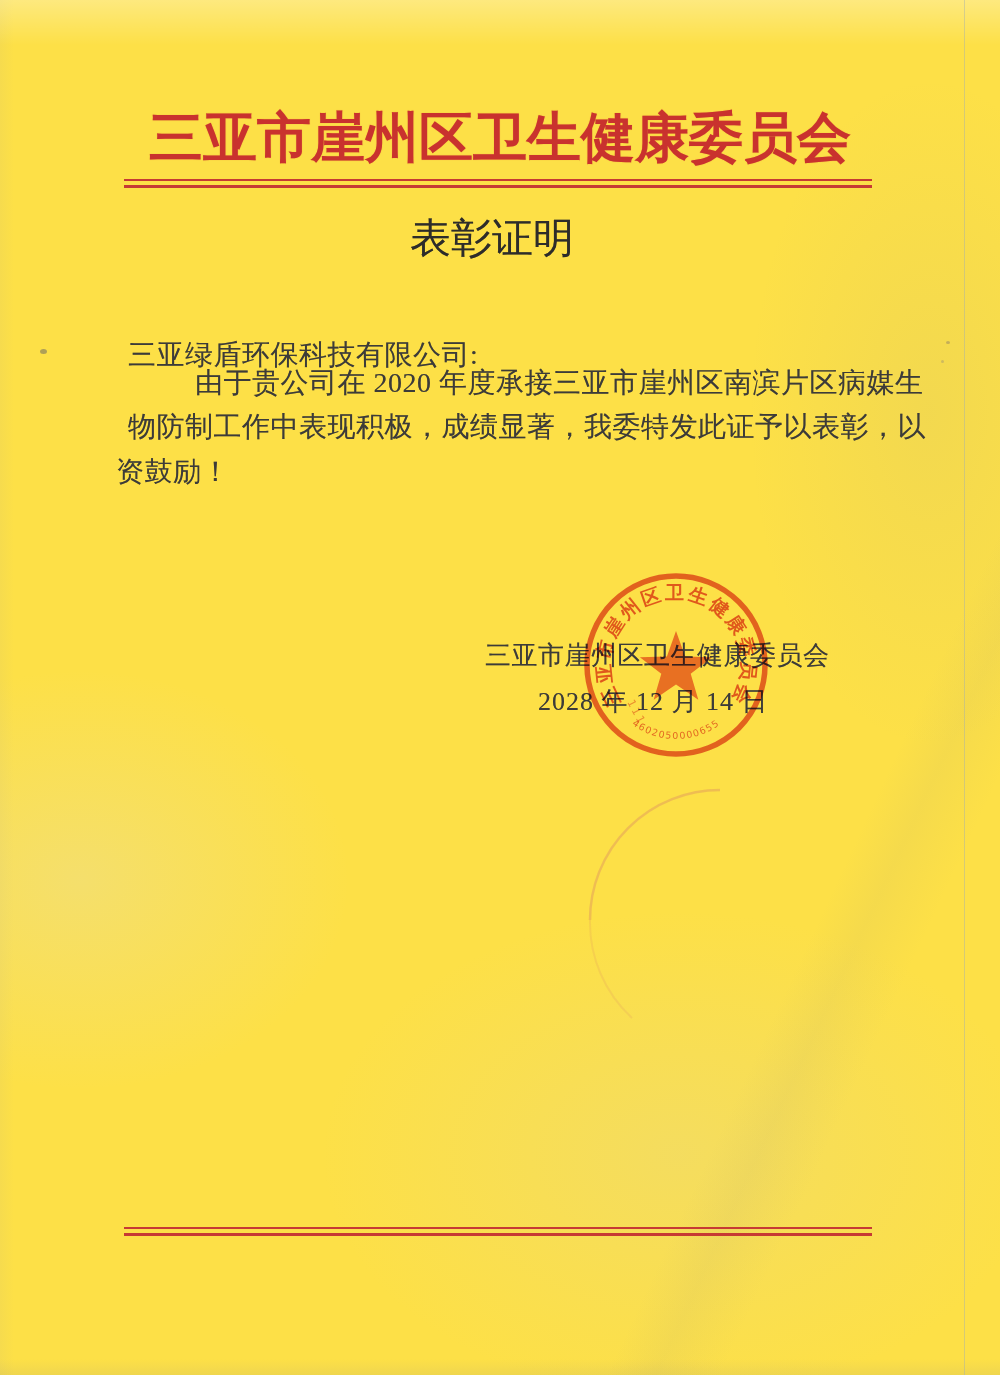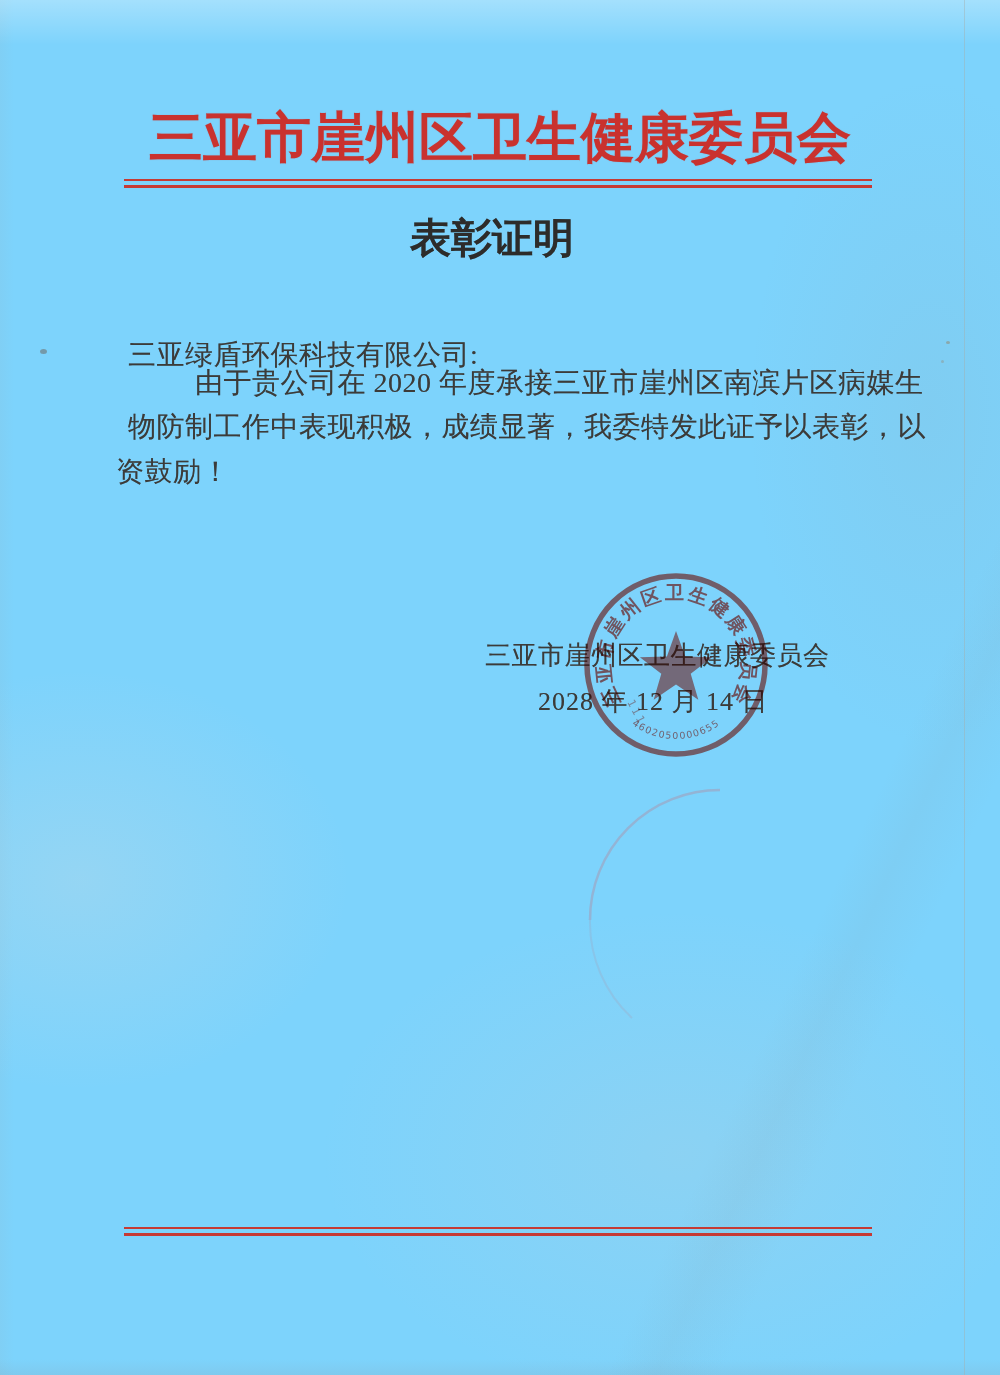--- a/index.html
+++ b/index.html
@@ -6,21 +6,21 @@
     margin: 0;
     padding: 0;
     background: #d8d7d5;
     font-family: "Liberation Serif", "DejaVu Serif", serif;
   }
   .page {
     position: relative;
     width: 1000px;
     height: 1375px;
     margin: 0 auto;
-    background: #7dd3fc;
+    background: #fde047;
     overflow: hidden;
   }
   
   .texture {
     position: absolute;
     inset: 0;
     pointer-events: none;
     background:
       linear-gradient(180deg, rgba(255,255,255,0.30), rgba(255,255,255,0) 45px),
       radial-gradient(ellipse 260px 480px at 93% 30%, rgba(150,150,148,0.10), transparent 70%),
@@ -62,21 +62,21 @@
     border-top: 2px solid #c63a34;
     border-bottom: 3px solid #c63a34;
   }
   .rule-top { top: 179px; }
   .rule-bottom { top: 1227px; }
 
   .doc-title {
     position: absolute;
     left: 410px; top: 211px;
     font-size: 41px;
-    font-weight: bold;
+    font-weight: normal;
     color: #2d2c2a;
     white-space: nowrap;
     text-shadow: 0 0 0.5px rgba(45,44,42,0.5);
   }
 
   .body-text .line {
     position: absolute;
     font-size: 28px;
     color: #3c3b39;
     white-space: nowrap;

